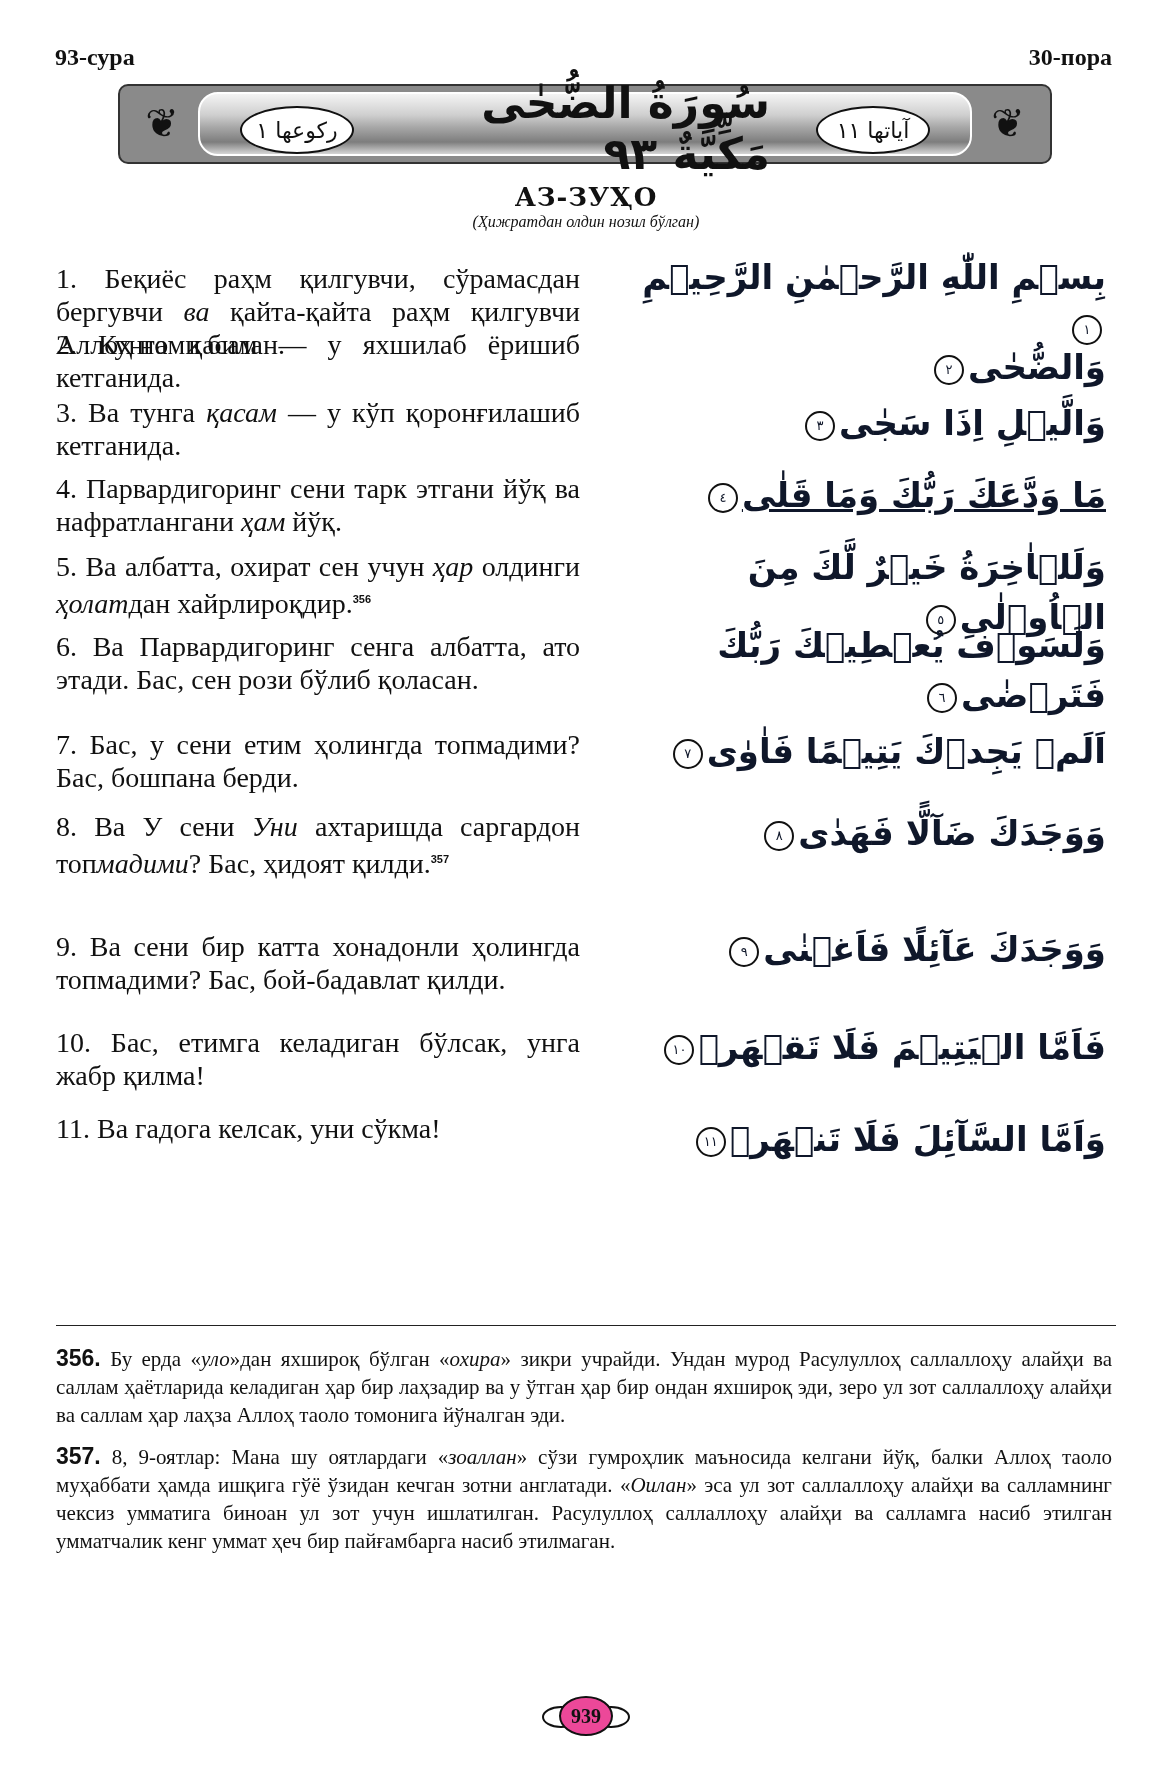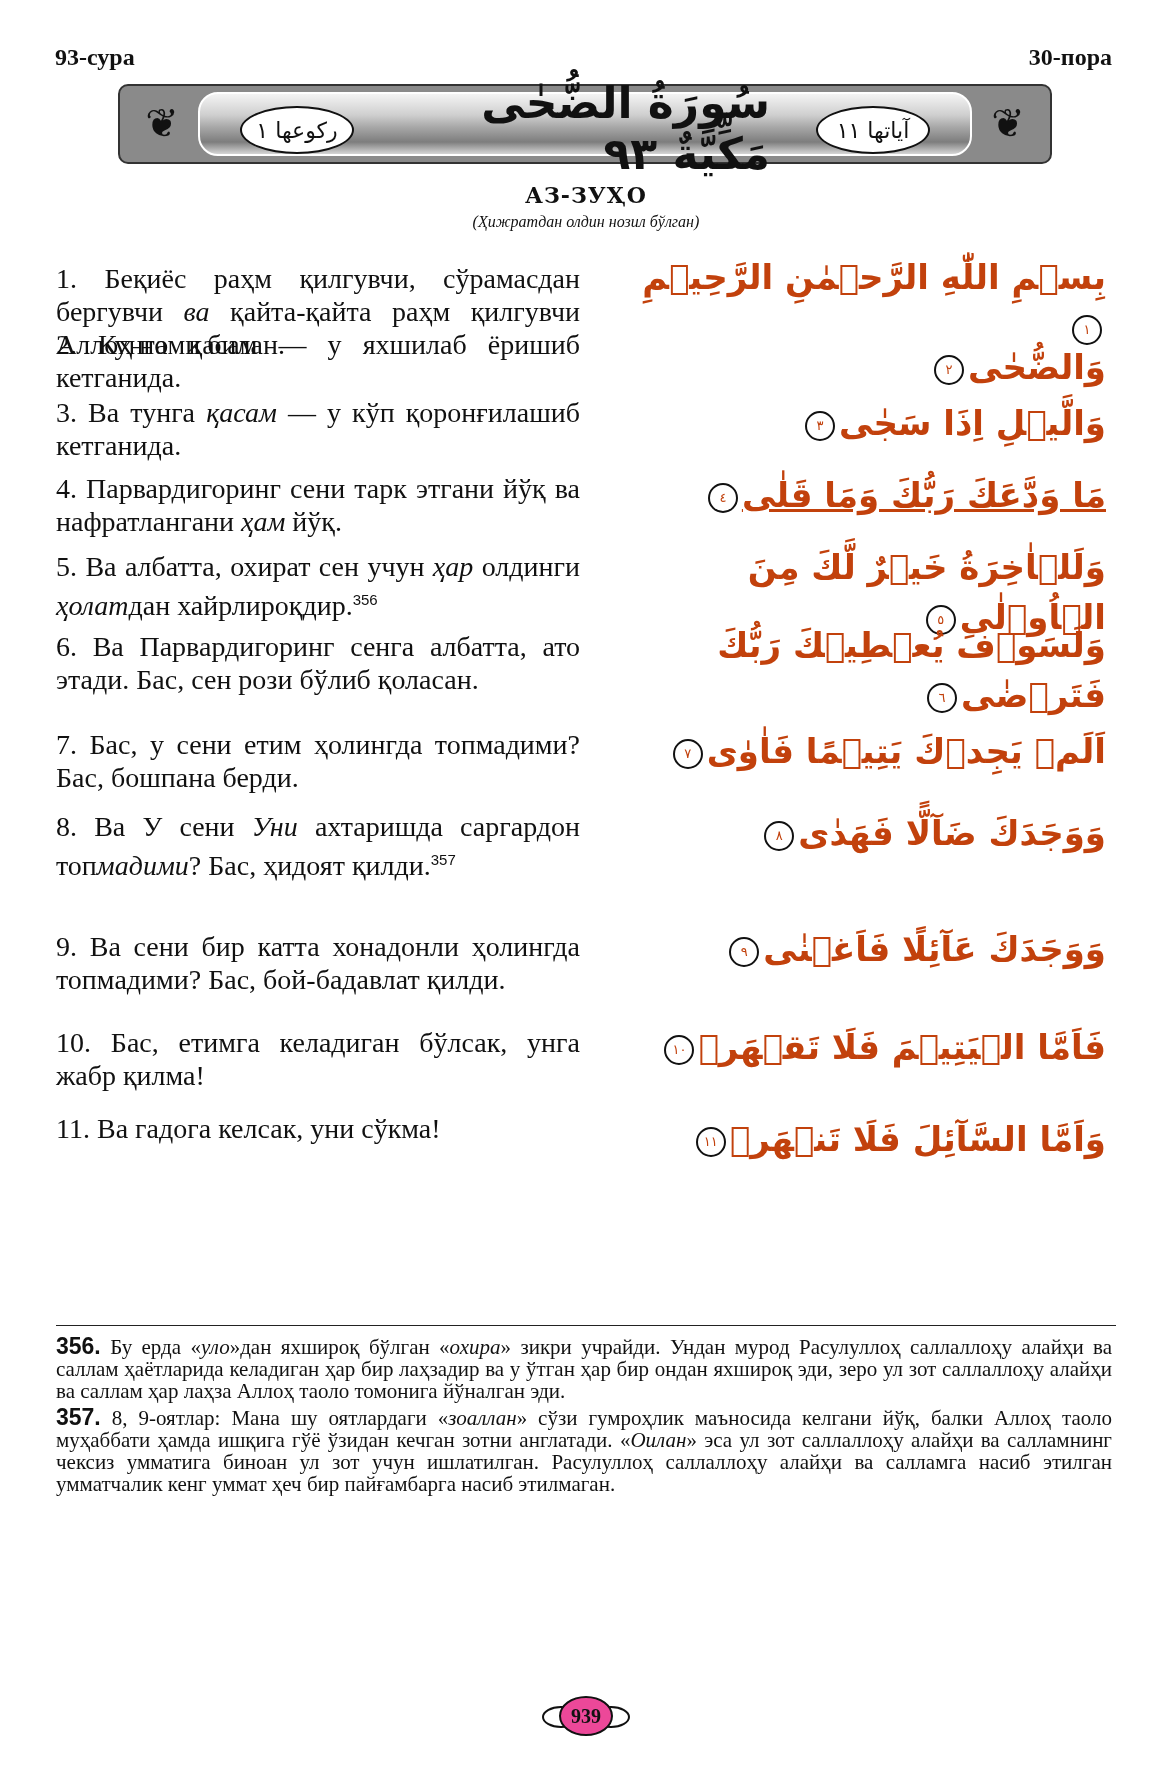--- a/index.html
+++ b/index.html
@@ -42,56 +42,56 @@
   .oval.right { right: 40px; }
   .surah-ar {
     position: absolute; left: 200px; right: 200px; top: 4px; height: 60px;
     display: flex; align-items: center; justify-content: center;
     font-size: 44px; font-weight: bold; font-family: "DejaVu Sans", sans-serif;
     direction: rtl; color: #111;
   }
 
   .title {
     position: absolute; top: 182px; left: 0; width: 100%; text-align: center;
-    font-size: 22px; font-weight: 900; letter-spacing: 1px;
+    font-size: 26px; font-weight: 900; letter-spacing: 1px;
     font-family: "DejaVu Serif", serif;
   }
   .subtitle {
     position: absolute; top: 213px; left: 0; width: 100%; text-align: center;
     font-size: 16px; font-style: italic;
   }
 
   .verses { position: absolute; left: 56px; top: 262px; width: 1050px; }
   .verse-row { position: absolute; left: 0; width: 1050px; }
   .verse-text {
     position: absolute; left: 0; width: 524px;
     font-size: 28px; line-height: 33px; text-align: justify;
     text-align-last: left;
   }
   .verse-ar {
     position: absolute; right: 0; width: 490px; text-align: right;
     font-family: "DejaVu Sans", sans-serif; font-size: 34px; font-weight: bold;
-    direction: rtl; line-height: 50px; color: #c2410c;
+    direction: rtl; line-height: 50px; color: #0f172a;
   }
   .ayah-num {
     display: inline-block; width: 26px; height: 26px; border: 2px solid #111; border-radius: 50%;
     font-size: 13px; line-height: 26px; text-align: center; vertical-align: middle;
     margin-right: 4px; font-weight: normal;
   }
-  sup.fn { font-family: "Liberation Sans", sans-serif; font-weight: normal; font-size: 15px; }
+  sup.fn { font-family: "Liberation Sans", sans-serif; font-weight: bold; font-size: 11px; }
   i { font-style: italic; }
 
   .divider {
     position: absolute; left: 56px; top: 1325px; width: 1060px; height: 0;
     border-top: 1.5px solid #222;
   }
   .footnotes { position: absolute; left: 56px; top: 1331px; width: 1056px; }
   .fn-block {
-    font-size: 21px; line-height: 22px; text-align: justify; text-align-last: left;
-    margin: 4px 0 2px 0;
+    font-size: 21px; line-height: 28px; text-align: justify; text-align-last: left;
+    margin: 13px 0 2px 0;
   }
   .fn-num { font-family: "Liberation Sans", sans-serif; font-weight: 900; font-size: 23px; }
 
   .page-num {
     position: absolute; left: 534px; top: 1697px; width: 104px; height: 38px;
     display: flex; align-items: center; justify-content: center;
   }
   .page-num .cart {
     position: relative; width: 50px; height: 36px; border: 2px solid #111; border-radius: 50%;
     background: #ec4899; display: flex; align-items: center; justify-content: center;

